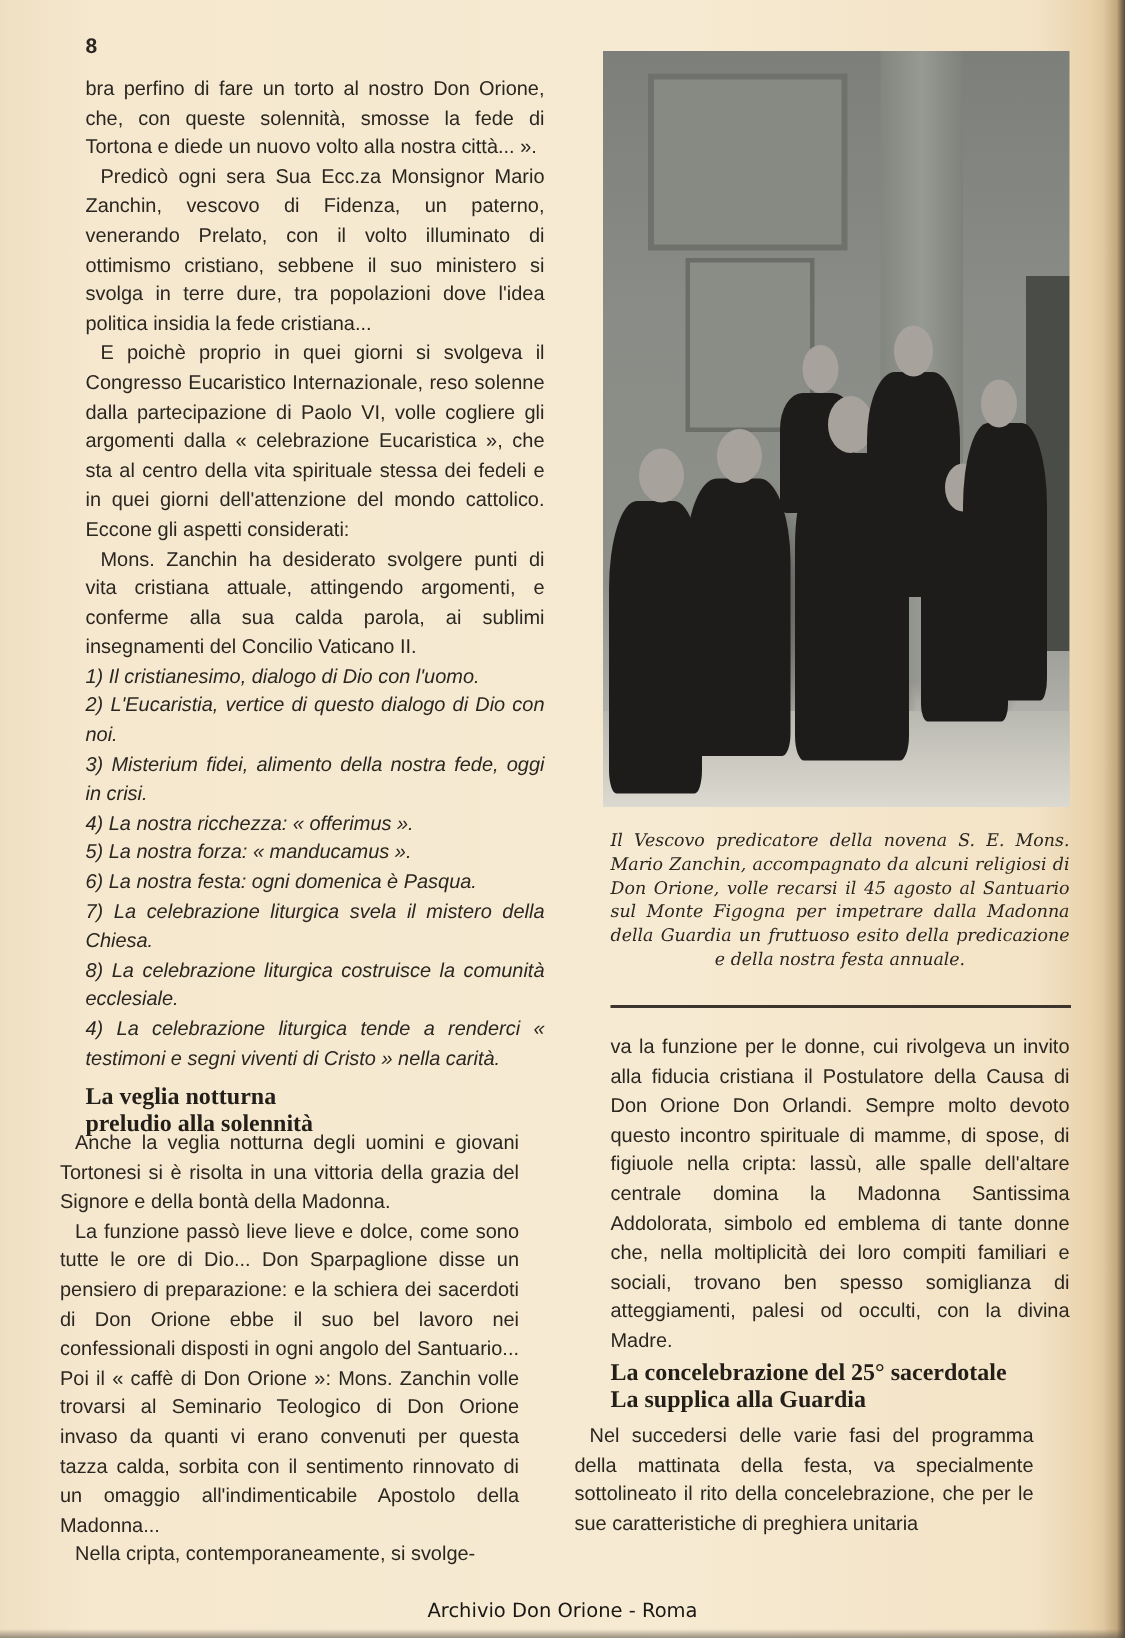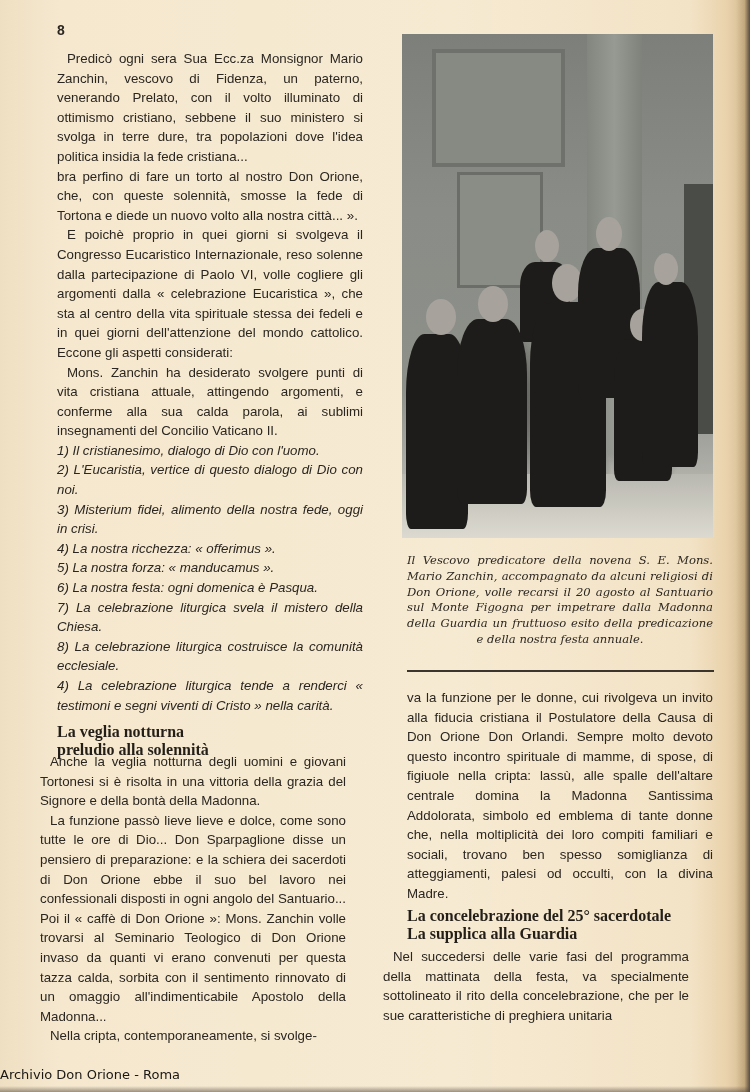--- a/index.html
+++ b/index.html
@@ -67,33 +67,33 @@
     .head { position: absolute; background: #a7a39c; border-radius: 50%; }
 
     .caption {
       position: absolute; left: 407px; top: 553px; width: 306px;
       font-family: "DejaVu Serif", serif; font-style: italic;
       font-size: 11.6px; line-height: 15.8px; text-align: justify;
       text-align-last: center; color: #2b2620;
     }
     .rule { position: absolute; left: 407px; top: 670px; width: 307px; height: 2px; background: #3b352e; }
     .footer {
-      position: absolute; left: 0; top: 1067px; width: 750px; text-align: left;
+      position: absolute; left: 0; top: 1067px; width: 750px; text-align: center;
       font-family: "DejaVu Sans", sans-serif; font-size: 13px; color: #1a1714;
     }
   </style>
 </head>
 <body>
 
 <div class="page">
   <div class="page-number">8</div>
 
   <div class="col-left">
+    <p class="txt noindent">bra perfino di fare un torto al nostro Don Orione, che, con queste solennità, smosse la fede di Tortona e diede un nuovo volto alla nostra città... ».</p>
     <p class="txt">Predicò ogni sera Sua Ecc.za Monsignor Mario Zanchin, vescovo di Fidenza, un paterno, venerando Prelato, con il volto illuminato di ottimismo cristiano, sebbene il suo ministero si svolga in terre dure, tra popolazioni dove l'idea politica insidia la fede cristiana...</p>
-    <p class="txt noindent">bra perfino di fare un torto al nostro Don Orione, che, con queste solennità, smosse la fede di Tortona e diede un nuovo volto alla nostra città... ».</p>
     <p class="txt">E poichè proprio in quei giorni si svolgeva il Congresso Eucaristico Internazionale, reso solenne dalla partecipazione di Paolo VI, volle cogliere gli argomenti dalla « celebrazione Eucaristica », che sta al centro della vita spirituale stessa dei fedeli e in quei giorni dell'attenzione del mondo cattolico. Eccone gli aspetti considerati:</p>
     <p class="txt">Mons. Zanchin ha desiderato svolgere punti di vita cristiana attuale, attingendo argomenti, e conferme alla sua calda parola, ai sublimi insegnamenti del Concilio Vaticano II.</p>
     <ul class="list">
       <li>1) Il cristianesimo, dialogo di Dio con l'uomo.</li>
       <li>2) L'Eucaristia, vertice di questo dialogo di Dio con noi.</li>
       <li>3) Misterium fidei, alimento della nostra fede, oggi in crisi.</li>
       <li>4) La nostra ricchezza: « offerimus ».</li>
       <li>5) La nostra forza: « manducamus ».</li>
       <li>6) La nostra festa: ogni domenica è Pasqua.</li>
       <li>7) La celebrazione liturgica svela il mistero della Chiesa.</li>
@@ -128,21 +128,21 @@
     <div class="fig" style="left:128px;top:268px;width:76px;height:205px;"></div>
     <div class="head" style="left:150px;top:230px;width:30px;height:38px;"></div>
     <div class="fig" style="left:176px;top:214px;width:62px;height:150px;"></div>
     <div class="head" style="left:194px;top:183px;width:26px;height:34px;"></div>
     <div class="fig" style="left:212px;top:305px;width:58px;height:142px;"></div>
     <div class="head" style="left:228px;top:275px;width:24px;height:32px;"></div>
     <div class="fig" style="left:240px;top:248px;width:56px;height:185px;"></div>
     <div class="head" style="left:252px;top:219px;width:24px;height:32px;"></div>
   </div>
 
-  <div class="caption">Il Vescovo predicatore della novena S. E. Mons. Mario Zanchin, accompagnato da alcuni religiosi di Don Orione, volle recarsi il 20 agosto al Santuario sul Monte Figogna per impetrare dalla Madonna della Guardia un fruttuoso esito della predicazione e della nostra festa annuale.</div>
+  <div class="caption">Il Vescovo predicatore della novena S. E. Mons. Mario Zanchin, accompagnato da alcuni religiosi di Don Orione, volle recarsi il 45 agosto al Santuario sul Monte Figogna per impetrare dalla Madonna della Guardia un fruttuoso esito della predicazione e della nostra festa annuale.</div>
   <div class="rule"></div>
 
   <div class="col-right">
     <p class="txt noindent">va la funzione per le donne, cui rivolgeva un invito alla fiducia cristiana il Postulatore della Causa di Don Orione Don Orlandi. Sempre molto devoto questo incontro spirituale di mamme, di spose, di figiuole nella cripta: lassù, alle spalle dell'altare centrale domina la Madonna Santissima Addolorata, simbolo ed emblema di tante donne che, nella moltiplicità dei loro compiti familiari e sociali, trovano ben spesso somiglianza di atteggiamenti, palesi od occulti, con la divina Madre.</p>
   </div>
 
   <div class="h-right">
     <h2 class="section">La concelebrazione del 25° sacerdotale</h2>
     <h2 class="section">La supplica alla Guardia</h2>
   </div>

